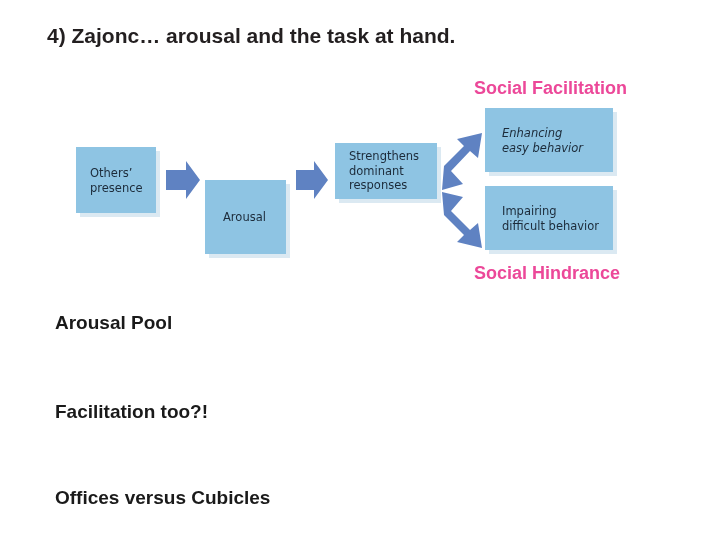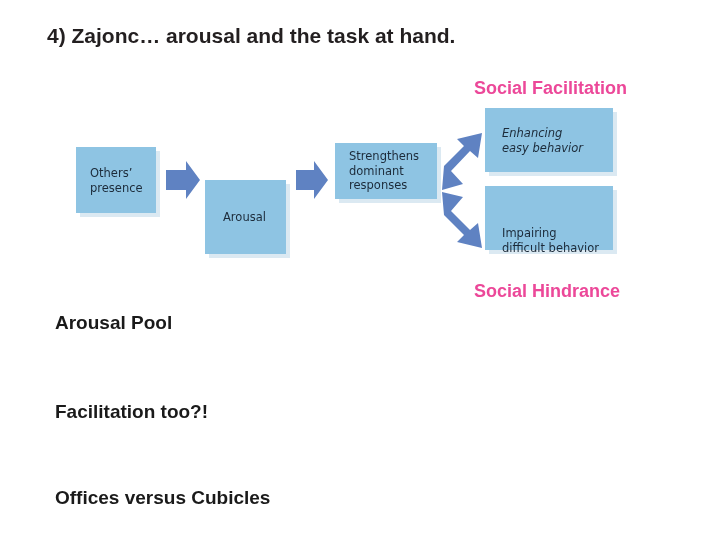--- a/index.html
+++ b/index.html
@@ -57,42 +57,42 @@
   }
 
   #box-others    { left: 76px;  top: 147px; width: 80px;  height: 66px; }
   #box-arousal   { left: 205px; top: 152px; width: 81px;  height: 74px; margin-top: 28px; }
   #box-strength  { left: 335px; top: 143px; width: 102px; height: 56px; }
   #box-enhance   { left: 485px; top: 108px; width: 128px; height: 64px; font-style: italic; }
   #box-impair    { left: 485px; top: 186px; width: 128px; height: 64px; }
 
   #box-arousal .ptext { left: 18px; }
   #box-enhance .ptext { left: 17px; }
-  #box-impair  .ptext { left: 17px; margin-top: 22px; }
+  #box-impair  .ptext { left: 17px; }
 
   
   .arrow-layer {
     position: absolute;
     left: 0;
     top: 0;
     width: 720px;
     height: 300px;
     pointer-events: none;
   }
 
   
   .caption {
     position: absolute;
     font-size: 18px;
     font-weight: bold;
     white-space: nowrap;
     color: #ec4899;
   }
   #caption-facilitation { left: 474px; top: 78px; }
-  #caption-hindrance    { left: 474px; top: 281px; }
+  #caption-hindrance    { left: 474px; top: 263px; }
 
   
   .body-line {
     position: absolute;
     left: 55px;
     font-size: 19px;
     font-weight: bold;
     white-space: nowrap;
     color: #1a1a1a;
   }

